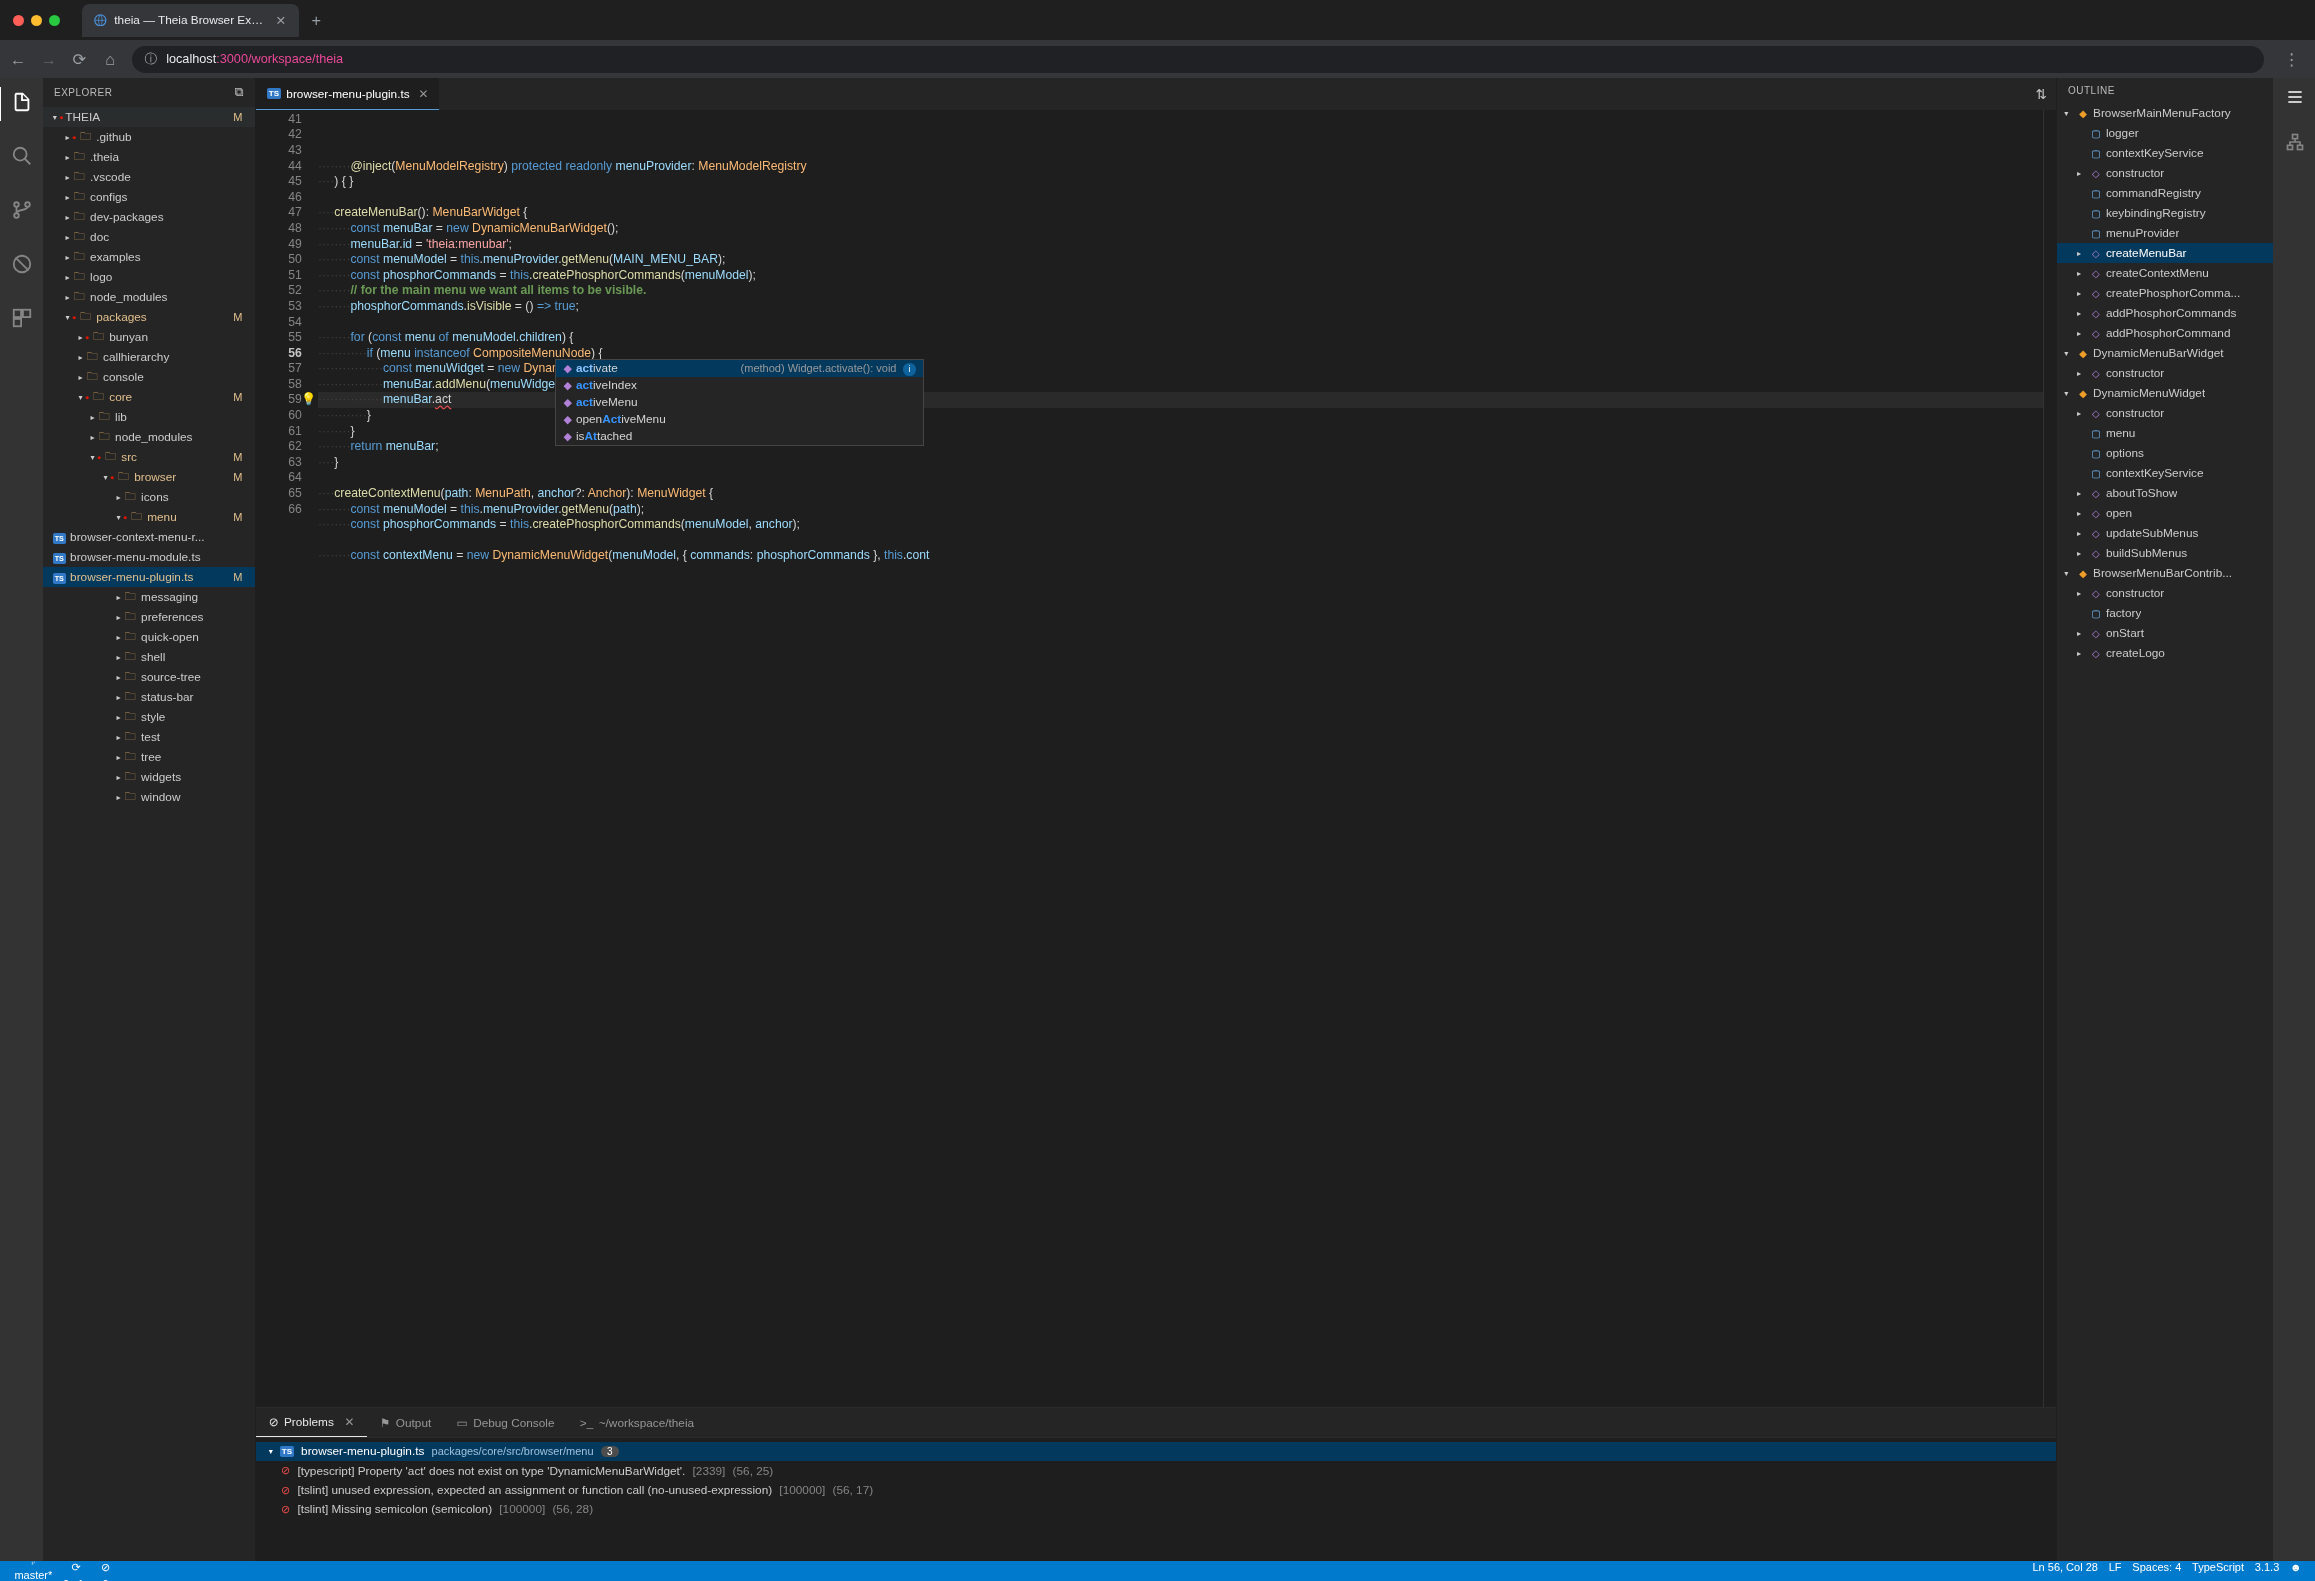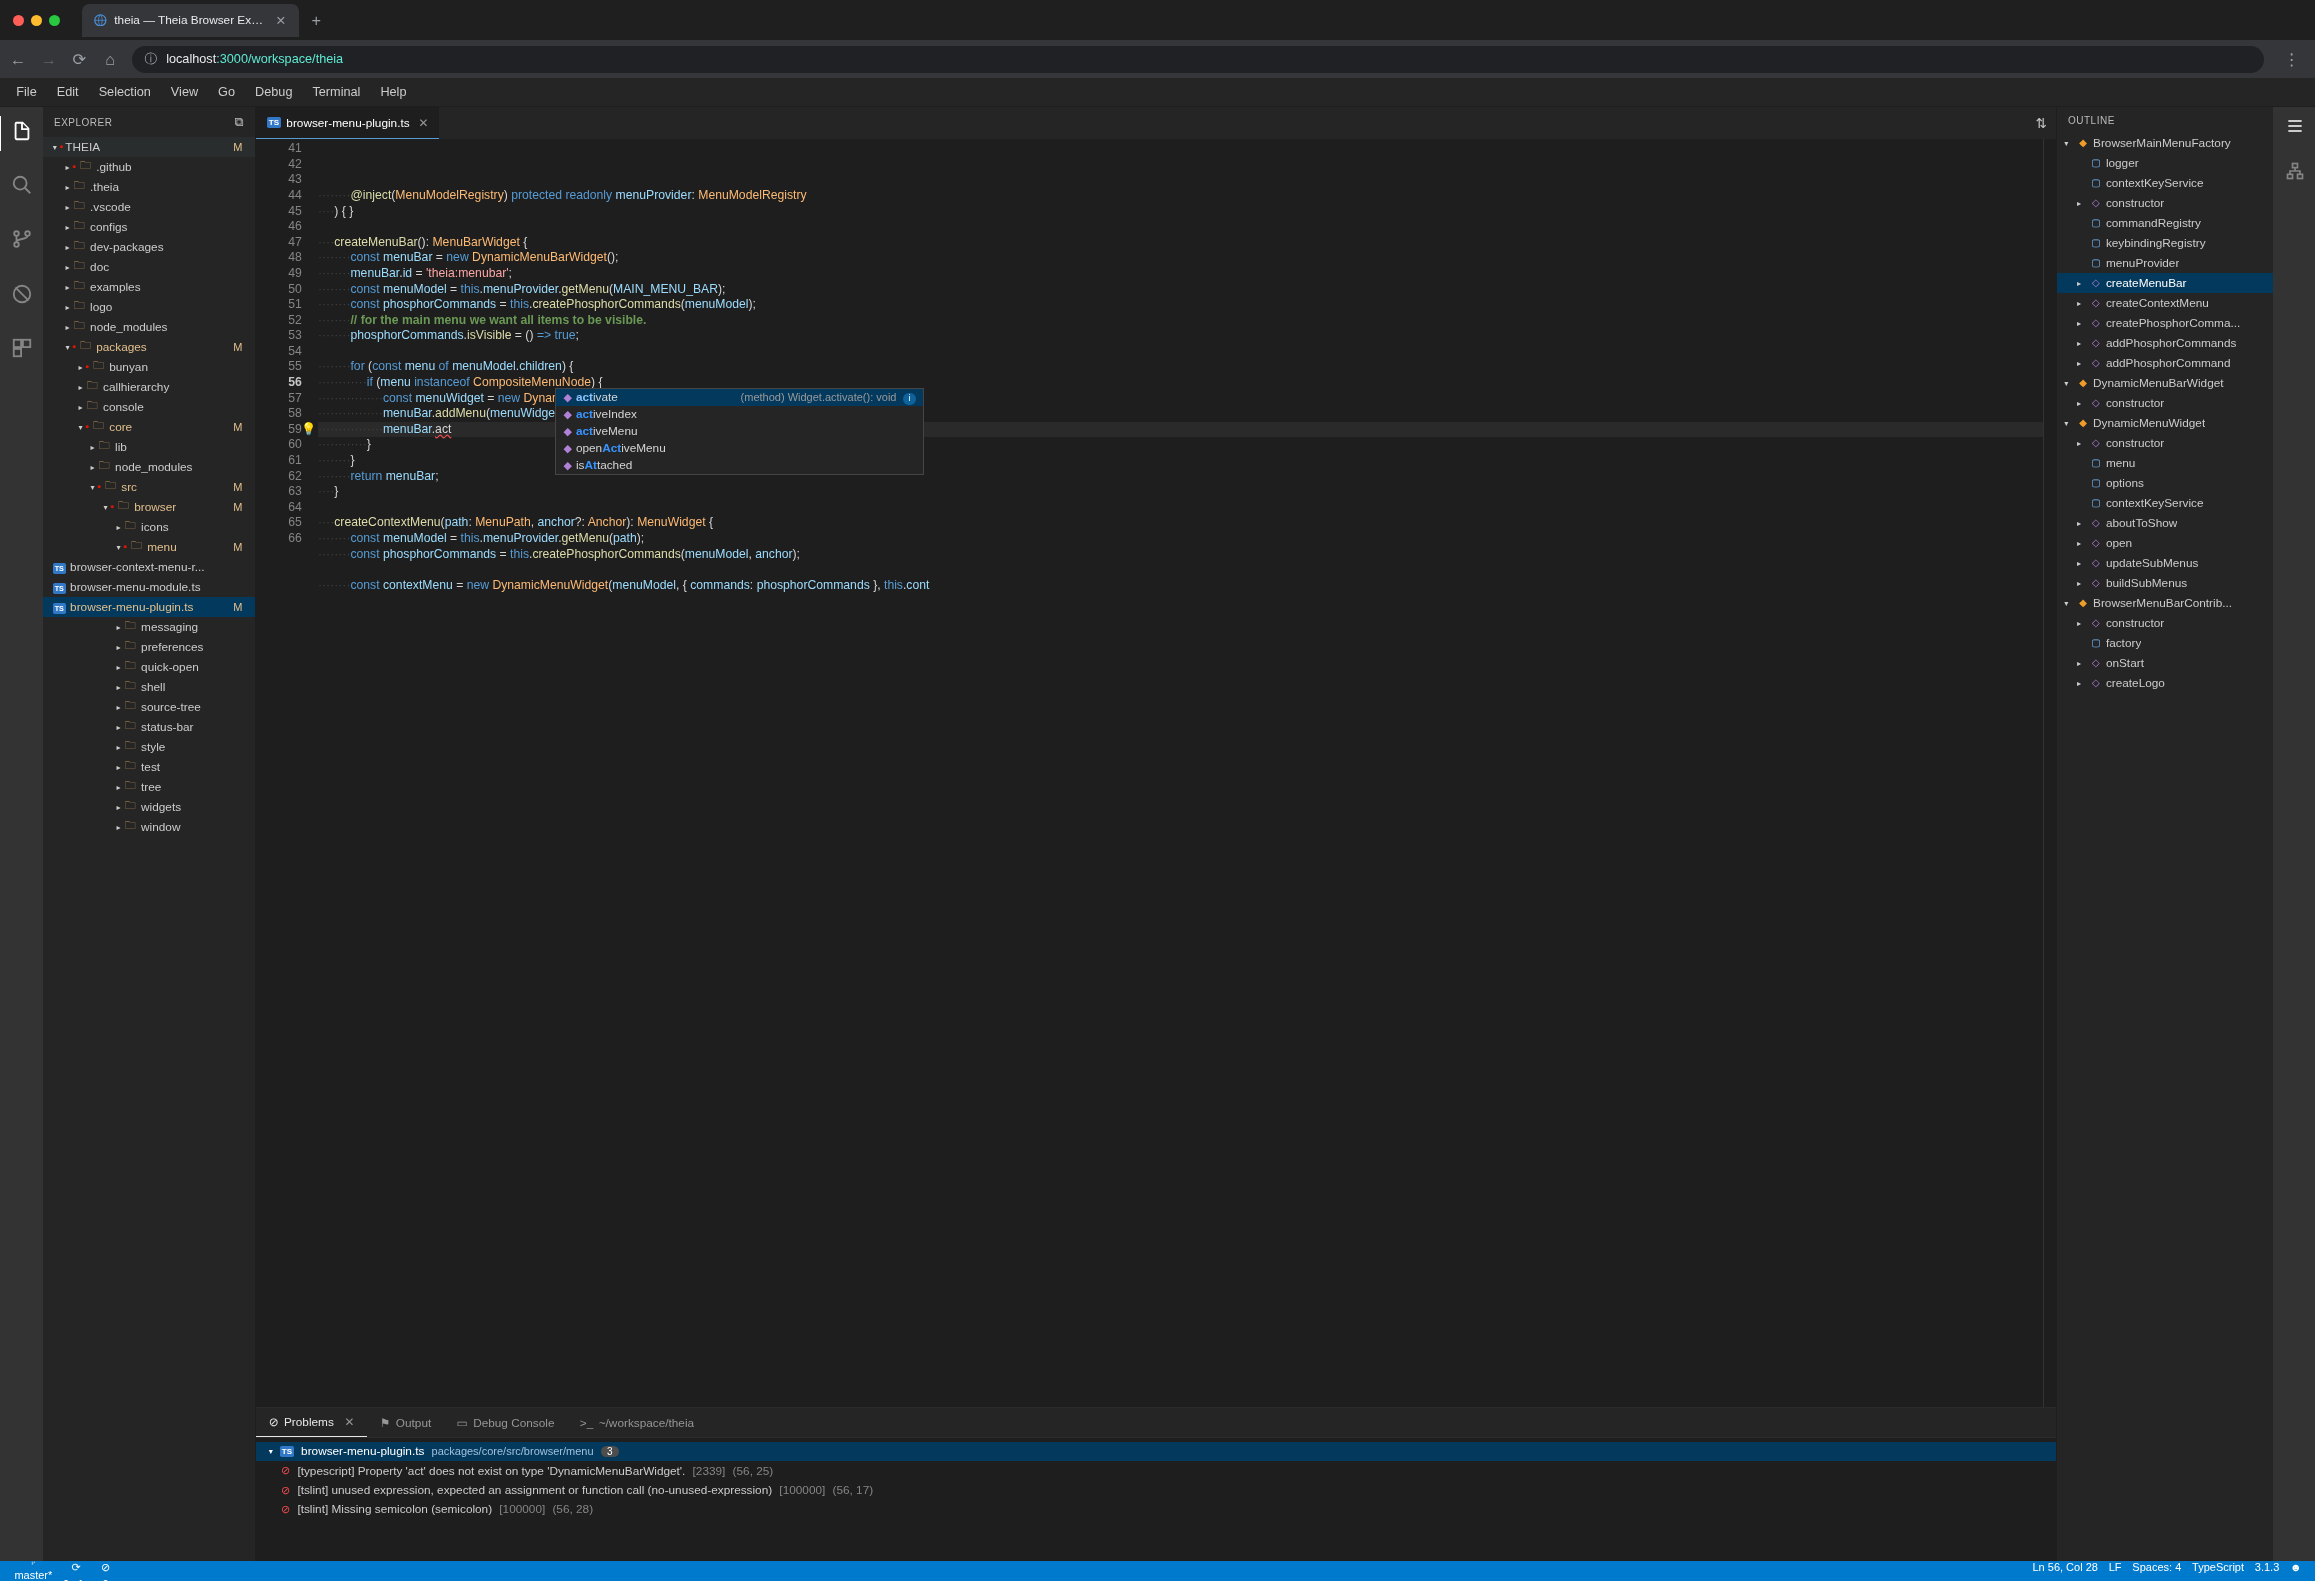--- a/index.html
+++ b/index.html
@@ -16,21 +16,21 @@
 .tl-green { background: #28c840; }
 .browser-tab { display: flex; align-items: center; gap: 7.2px; background: #35363a; padding: 0 12.7px; height: 33px; border-radius: 7.2px 7.2px 0 0; margin-left: 9px; color: #e8eaed; font-size: 11.8px; max-width: 217px; }
 .browser-tab .favicon { width: 12.7px; height: 12.7px; }
 .browser-tab .title { white-space: nowrap; overflow: hidden; text-overflow: ellipsis; flex: 1; }
 .browser-tab .close { color: #9aa0a6; font-size: 12.7px; }
 .new-tab { color: #9aa0a6; font-size: 16.3px; margin-left: 12.7px; }
 .addr-row { display: flex; align-items: center; height: 38px; padding: 0 9px; gap: 12.7px; background: #35363a; }
 .nav-btn { color: #9aa0a6; font-size: 16.3px; width: 18px; text-align: center; }
 .addr-bar { flex: 1; background: #202124; border-radius: 18px; height: 27px; display: flex; align-items: center; padding: 0 12.7px; color: #e8eaed; font-size: 12.7px; gap: 9px;}
 .addr-bar .host { color: #e8eaed; }
-.addr-bar .path { color: #5eead4; }
+.addr-bar .path { color: #ec4899; }
 .menu-dots { color: #9aa0a6; font-size: 16.3px; padding: 0 7.2px; }
 
 
 .app-menu { display: flex; gap: 20px; padding: 7.2px 16.3px; background: #252526; color: #cccccc; font-size: 12.7px; border-bottom: 0.9px solid #1e1e1e;}
 .app-menu span { cursor: default; }
 
 
 .main { flex: 1; display: flex; min-height: 0; }
 .activity-bar { width: 43px; background: #333333; display: flex; flex-direction: column; align-items: center; padding-top: 9px; gap: 20px; }
 .activity-bar .ab-item { color: #858585; font-size: 20px; width: 100%; text-align: center; padding: 3.6px 0; }
@@ -161,30 +161,20 @@
       <span class="nav-btn">⟳</span>
       <span class="nav-btn">⌂</span>
       <div class="addr-bar">
         <span style="color:#9aa0a6">ⓘ</span>
         <span><span class="host">localhost</span><span class="path">:3000/workspace/theia</span></span>
       </div>
       <span class="menu-dots">⋮</span>
     </div>
   </div>
 
-  <div class="app-menu" id="app-menu">
-      <span>File</span>
-      <span>Edit</span>
-      <span>Selection</span>
-      <span>View</span>
-      <span>Go</span>
-      <span>Debug</span>
-      <span>Terminal</span>
-      <span>Help</span>
-    </div>
 
   <div class="main">
 
     <div class="activity-bar">
       <div class="ab-item active">
         <svg width="22" height="22" viewBox="0 0 24 24">
             <path fill="currentColor" d="M13 2H6a2 2 0 0 0-2 2v16a2 2 0 0 0 2 2h12a2 2 0 0 0 2-2V9l-7-7zm0 2l5 5h-5V4zM6 4h5v7h7v9H6V4z"></path>
           </svg>
       </div>
       <div class="ab-item">

